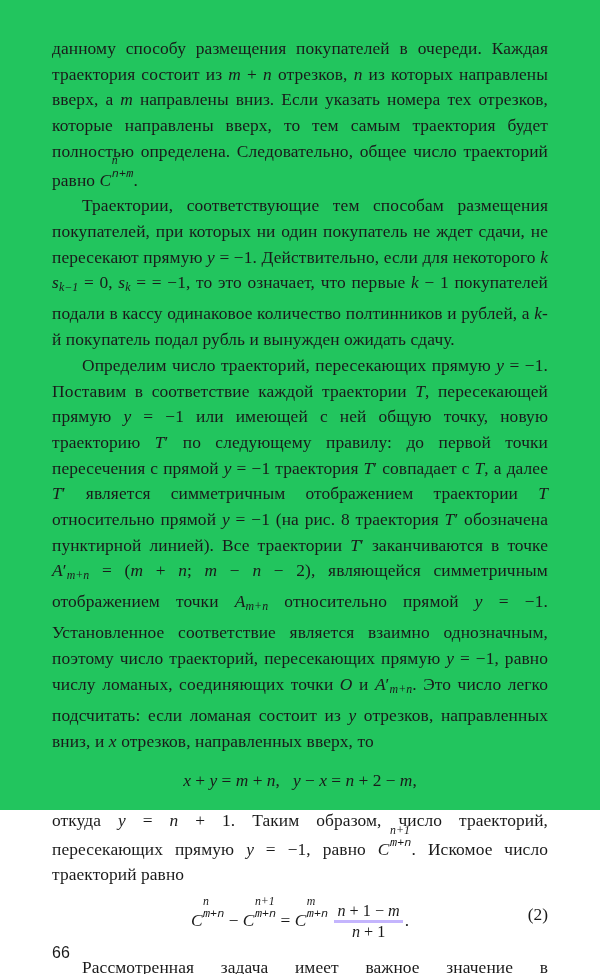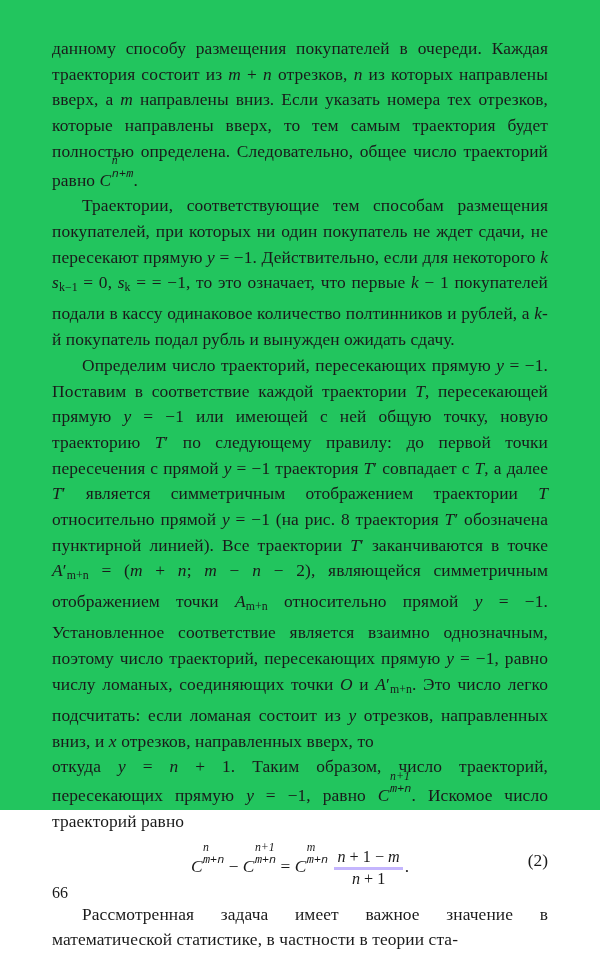--- a/index.html
+++ b/index.html
@@ -60,20 +60,21 @@
   }
 
   
   i.v {
     font-style: italic;
     font-family: "Liberation Serif", "DejaVu Serif", serif;
   }
   .sub {
     font-size: 0.68em;
     vertical-align: -0.28em;
+    font-style: italic;
   }
   .subsup {
     display: inline-block;
     vertical-align: baseline;
     font-size: 0.68em;
     line-height: 1.02em;
     text-align: left;
     font-style: italic;
     margin-left: 0.5px;
     position: relative;
@@ -89,38 +90,41 @@
     font-size: 0.93em;
     line-height: 1.12em;
     margin: 0 2px;
   }
   .frac .nu { display: block; padding: 0 3px; }
   .frac .de { display: block; border-top: 3px solid #c4b5fd; padding: 0 3px; }
 
   .pagenum {
     position: absolute;
     left: 52px;
-    top: 884px;
+    top: 944px;
     font-size: 16px;
-    font-family: Liberation Serif, serif;
+    font-family: Liberation Sans, sans-serif;
   }
 </style>
 </head>
 <body>
 
 <div class="page">
 
   <div class="textblock">
 
     <p class="para">данному способу размещения покупателей в очереди. Каждая траектория состоит из <i class="v">m</i>&nbsp;+&nbsp;<i class="v">n</i> отрезков, <i class="v">n</i> из которых направлены вверх, а <i class="v">m</i> направлены вниз. Если указать номера тех отрезков, которые направлены вверх, то тем самым траектория будет полностью определена. Следовательно, общее число траекторий равно <i class="v">C</i><span class="subsup"><span class="s-up">n</span><span class="s-dn">n+m</span></span>.</p>
 
     <p class="para indent">Траектории, соответствующие тем способам размещения покупателей, при которых ни один покупатель не ждет сдачи, не пересекают прямую <i class="v">y</i>&nbsp;=&nbsp;−1. Действительно, если для некоторого <i class="v">k</i> <i class="v">s</i><span class="sub">k−1</span>&nbsp;=&nbsp;0, <i class="v">s</i><span class="sub">k</span>&nbsp;= =&nbsp;−1, то это означает, что первые <i class="v">k</i>&nbsp;−&nbsp;1 покупателей подали в кассу одинаковое количество полтинников и рублей, а <i class="v">k</i>-й покупатель подал рубль и вынужден ожидать сдачу.</p>
 
     <p class="para indent">Определим число траекторий, пересекающих прямую <i class="v">y</i>&nbsp;=&nbsp;−1. Поставим в соответствие каждой траектории <i class="v">T</i>, пересекающей прямую <i class="v">y</i>&nbsp;=&nbsp;−1 или имеющей с ней общую точку, новую траекторию <i class="v">T</i>′ по следующему правилу: до первой точки пересечения с прямой <i class="v">y</i>&nbsp;=&nbsp;−1 траектория <i class="v">T</i>′ совпадает с <i class="v">T</i>, а далее <i class="v">T</i>′ является симметричным отображением траектории <i class="v">T</i> относительно прямой <i class="v">y</i>&nbsp;=&nbsp;−1 (на рис. 8 траектория <i class="v">T</i>′ обозначена пунктирной линией). Все траектории <i class="v">T</i>′ заканчиваются в точке <i class="v">A</i>′<span class="sub">m+n</span>&nbsp;=&nbsp;(<i class="v">m</i>&nbsp;+&nbsp;<i class="v">n</i>; <i class="v">m</i>&nbsp;−&nbsp;<i class="v">n</i>&nbsp;−&nbsp;2), являющейся симметричным отображением точки <i class="v">A</i><span class="sub">m+n</span> относительно прямой <i class="v">y</i>&nbsp;=&nbsp;−1. Установленное соответствие является взаимно однозначным, поэтому число траекторий, пересекающих прямую <i class="v">y</i>&nbsp;=&nbsp;−1, равно числу ломаных, соединяющих точки <i class="v">O</i> и <i class="v">A</i>′<span class="sub">m+n</span>. Это число легко подсчитать: если ломаная состоит из <i class="v">y</i> отрезков, направленных вниз, и <i class="v">x</i> отрезков, направленных вверх, то</p>
 
+    <div class="formula formula-gap-top formula-gap-bottom">
+      <i class="v">x</i>&nbsp;+&nbsp;<i class="v">y</i>&nbsp;=&nbsp;<i class="v">m</i>&nbsp;+&nbsp;<i class="v">n</i>,&nbsp;&nbsp;&nbsp;<i class="v">y</i>&nbsp;−&nbsp;<i class="v">x</i>&nbsp;=&nbsp;<i class="v">n</i>&nbsp;+&nbsp;2&nbsp;−&nbsp;<i class="v">m</i>,
+    </div>
 
     <p class="para">откуда <i class="v">y</i>&nbsp;=&nbsp;<i class="v">n</i>&nbsp;+&nbsp;1. Таким образом, число траекторий, пересекающих прямую <i class="v">y</i>&nbsp;=&nbsp;−1, равно <i class="v">C</i><span class="subsup"><span class="s-up">n+1</span><span class="s-dn">m+n</span></span>. Искомое число траекторий равно</p>
 
     <div class="formula formula-gap-top formula-gap-bottom mathrow">
       <i class="v">C</i><span class="subsup"><span class="s-up">n</span><span class="s-dn">m+n</span></span>&nbsp;−&nbsp;<i class="v">C</i><span class="subsup"><span class="s-up">n+1</span><span class="s-dn">m+n</span></span>&nbsp;=&nbsp;<i class="v">C</i><span class="subsup"><span class="s-up">m</span><span class="s-dn">m+n</span></span>&nbsp;<span class="frac"><span class="nu"><i class="v">n</i>&nbsp;+&nbsp;1&nbsp;−&nbsp;<i class="v">m</i></span><span class="de"><i class="v">n</i>&nbsp;+&nbsp;1</span></span>.
       <span class="num-right">(2)</span>
     </div>
 
     <p class="para indent">Рассмотренная задача имеет важное значение в математической статистике, в частности в теории ста-</p>
 

